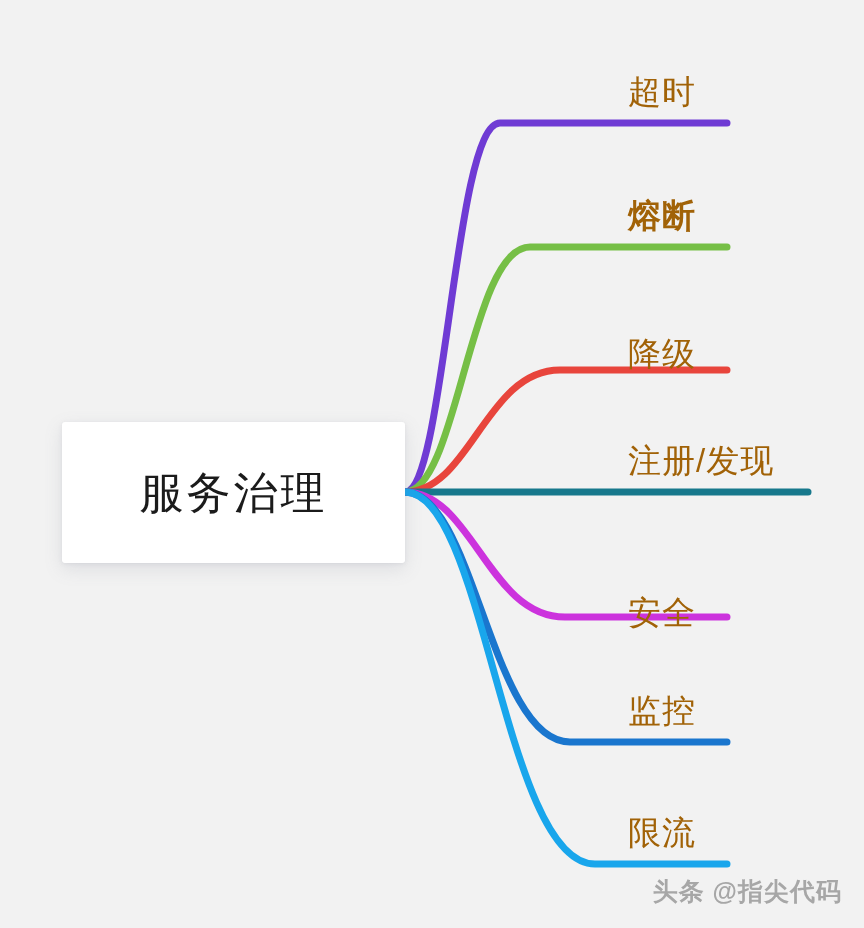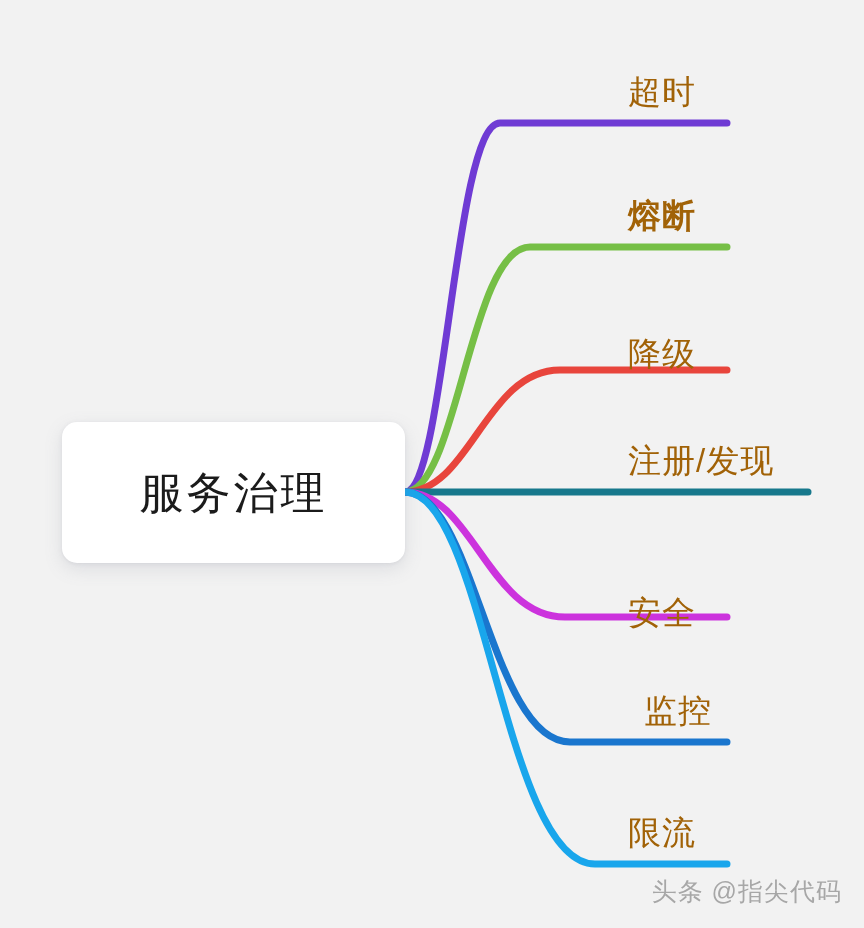--- a/index.html
+++ b/index.html
@@ -26,21 +26,21 @@
     width: 864px;
     height: 928px;
   }
   .center-node {
     position: absolute;
     left: 62px;
     top: 422px;
     width: 343px;
     height: 141px;
     background: #ffffff;
-    border-radius: 15px;
+    border-radius: 3px;
     box-shadow: 0 6px 18px rgba(120,125,140,0.17),
                 0 1px 4px rgba(120,125,140,0.12);
     display: flex;
     align-items: center;
     justify-content: center;
     z-index: 5;
   }
   .center-node-label {
     font-size: 44px;
     color: #1b1b1b;
@@ -57,21 +57,21 @@
     white-space: nowrap;
     line-height: 1;
     z-index: 4;
   }
   .watermark {
     position: absolute;
     right: 22px;
     bottom: 20px;
     font-size: 25px;
     color: #9a9a9a;
-    font-weight: 400;
+    font-weight: 700;
     letter-spacing: 1px;
     white-space: nowrap;
     opacity: 0.85;
     z-index: 6;
   }
 </style>
 </head>
 <body>
 
 <div id="mindmap-root">
@@ -89,19 +89,19 @@
   <div class="center-node">
     <span class="center-node-label">服务治理</span>
   </div>
 
   <div id="branch-labels">
       <div class="branch-label" style="left: 628px; top: 75px;">超时</div>
       <div class="branch-label" style="left: 628px; top: 199px; font-weight: bold;">熔断</div>
       <div class="branch-label" style="left: 628px; top: 322px; margin-top: 15px;">降级</div>
       <div class="branch-label" style="left: 628px; top: 444px;">注册/发现</div>
       <div class="branch-label" style="left: 628px; top: 596px;">安全</div>
-      <div class="branch-label" style="left: 644px; top: 694px;">监控</div>
+      <div class="branch-label" style="left: 628px; top: 694px;">监控</div>
       <div class="branch-label" style="left: 628px; top: 816px;">限流</div>
     </div>
 
   <div class="watermark">头条 @指尖代码</div>
 
 </div>
 
 </body></html>

